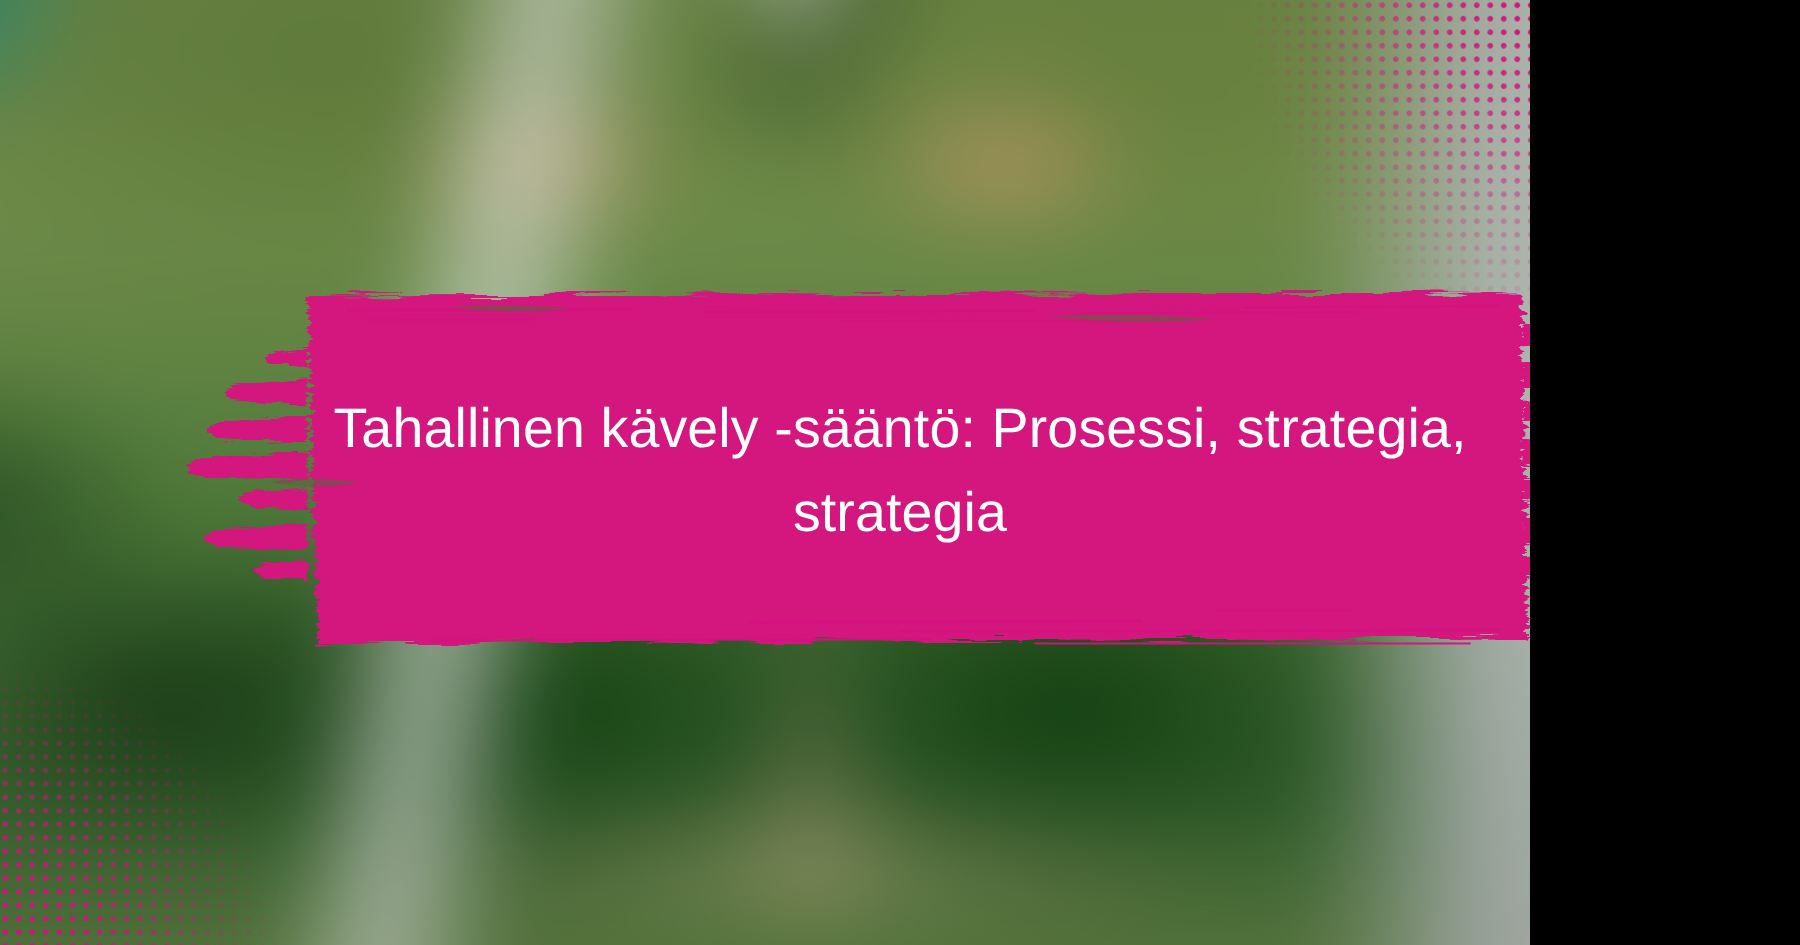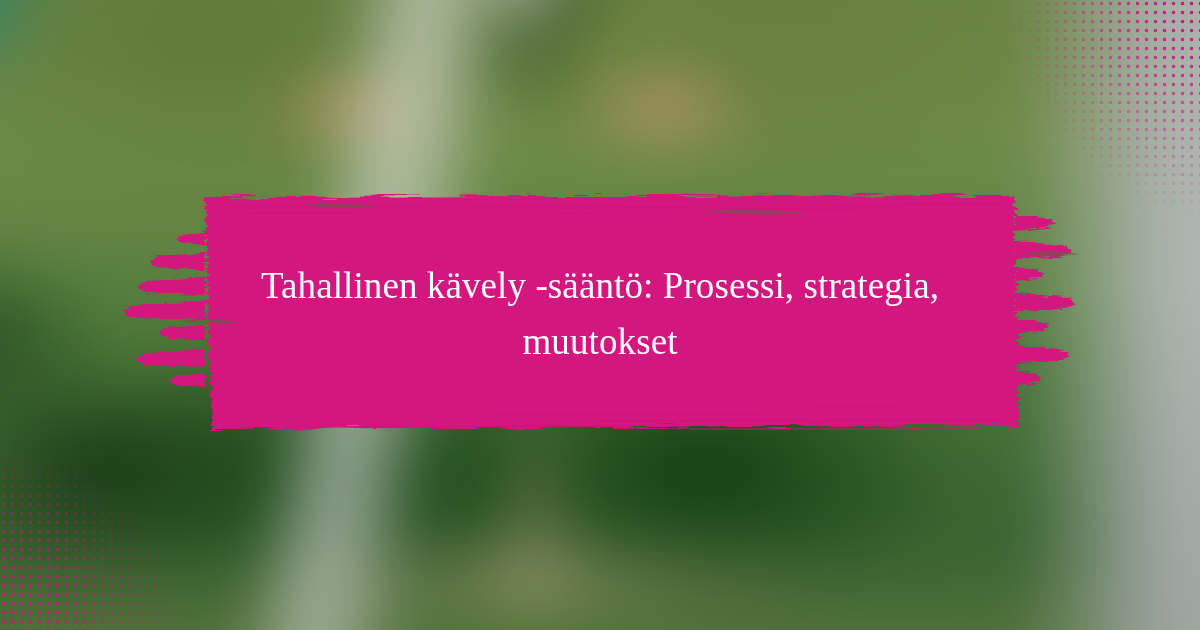--- a/index.html
+++ b/index.html
@@ -6,24 +6,24 @@
     margin: 0;
     padding: 0;
     width: 1200px;
     height: 630px;
     overflow: hidden;
     background: #000;
   }
 
   #canvas {
     position: relative;
-    width: 1200px;
+    width: 1020px;
     height: 630px;
     overflow: hidden;
-    font-family: Liberation Serif, serif;
+    font-family: Liberation Sans, sans-serif;
   }
 
   
   .bg-photo {
     position: absolute;
     inset: -60px;
     background-color: #6f8a4a;
     background-image:
       
       radial-gradient(circle 150px at 40px 60px, rgba(26,140,132,0.95) 0%, rgba(26,140,132,0.0) 72%),
@@ -200,17 +200,17 @@
       <g fill="rgba(88,104,60,0.55)">
         <path d="M300 12 q40 -3 80 1 q-40 4 -80 -1 Z"></path>
         <path d="M700 18 q60 -3 110 2 q-60 4 -110 -2 Z"></path>
         <path d="M178 128 q34 -4 62 1 q-32 5 -62 -1 Z"></path>
         <path d="M1022 60 q32 -4 58 1 q-30 5 -58 -1 Z"></path>
       </g>
     </svg>
 
     <div class="banner-text">
       <div class="title-line">Tahallinen kävely -sääntö: Prosessi, strategia,</div>
-      <div class="title-line">muutokset</div>
+      <div class="title-line">strategia</div>
     </div>
 
   </div>
 </div>
 
 </body></html>

